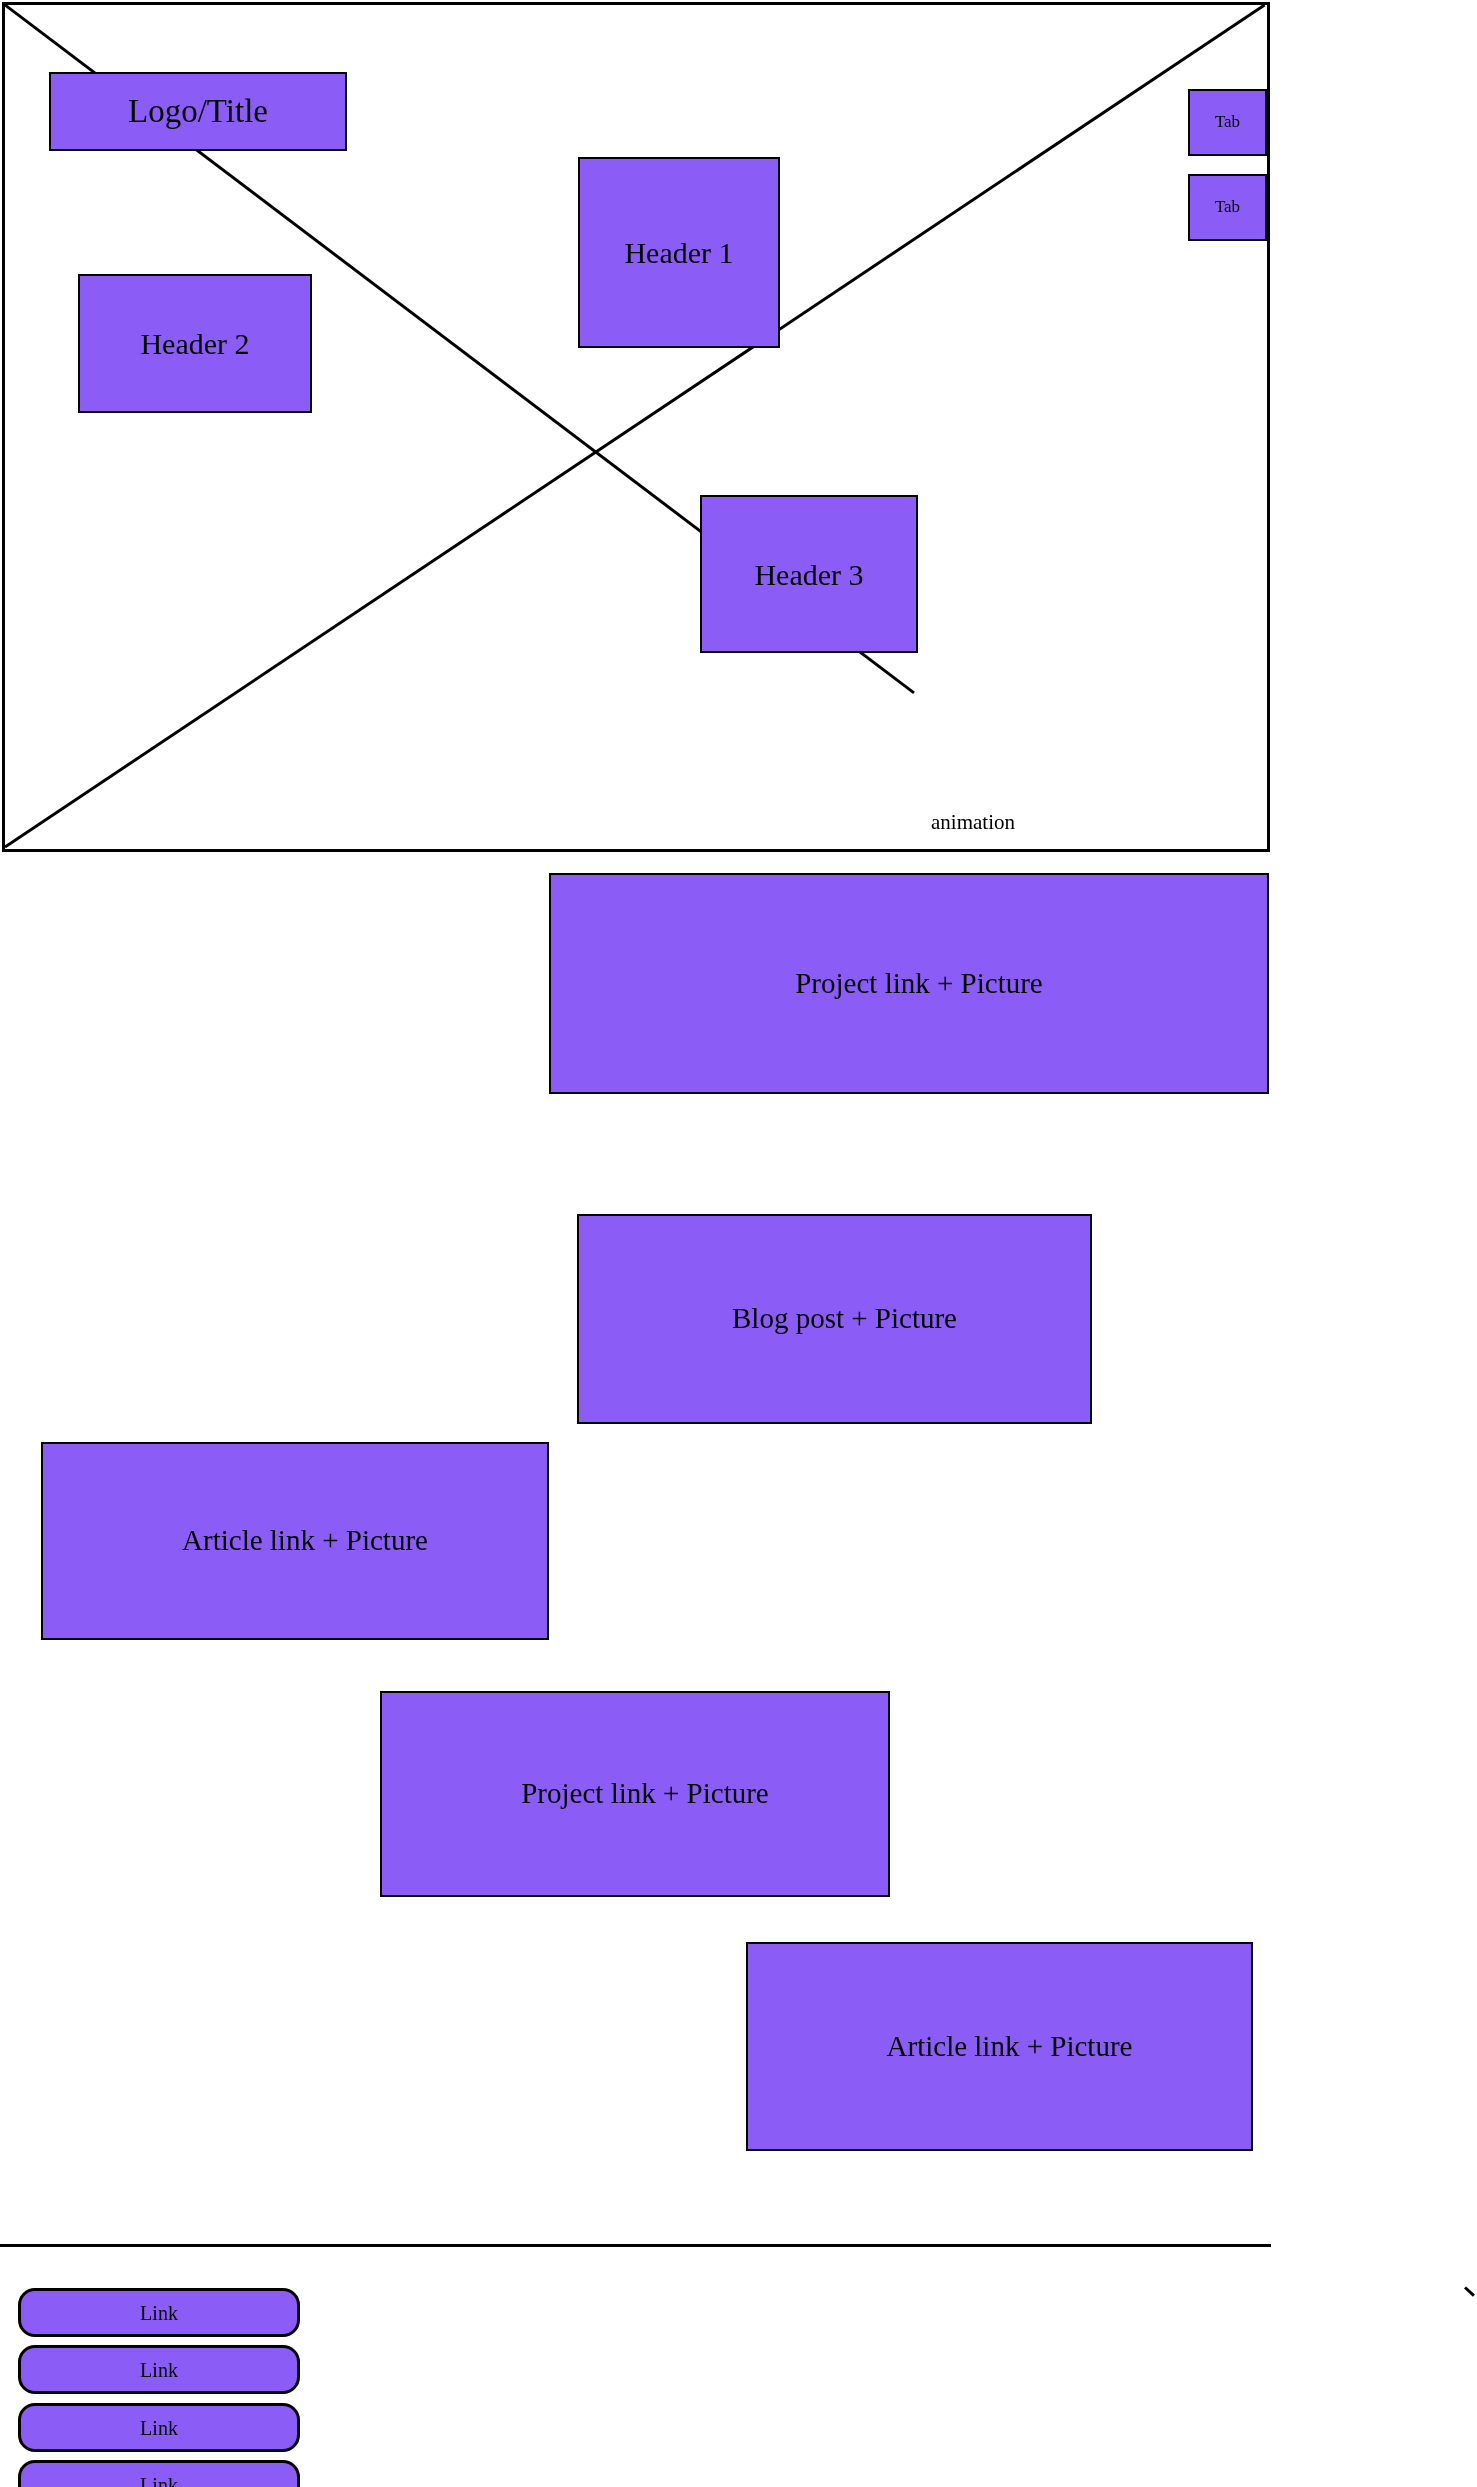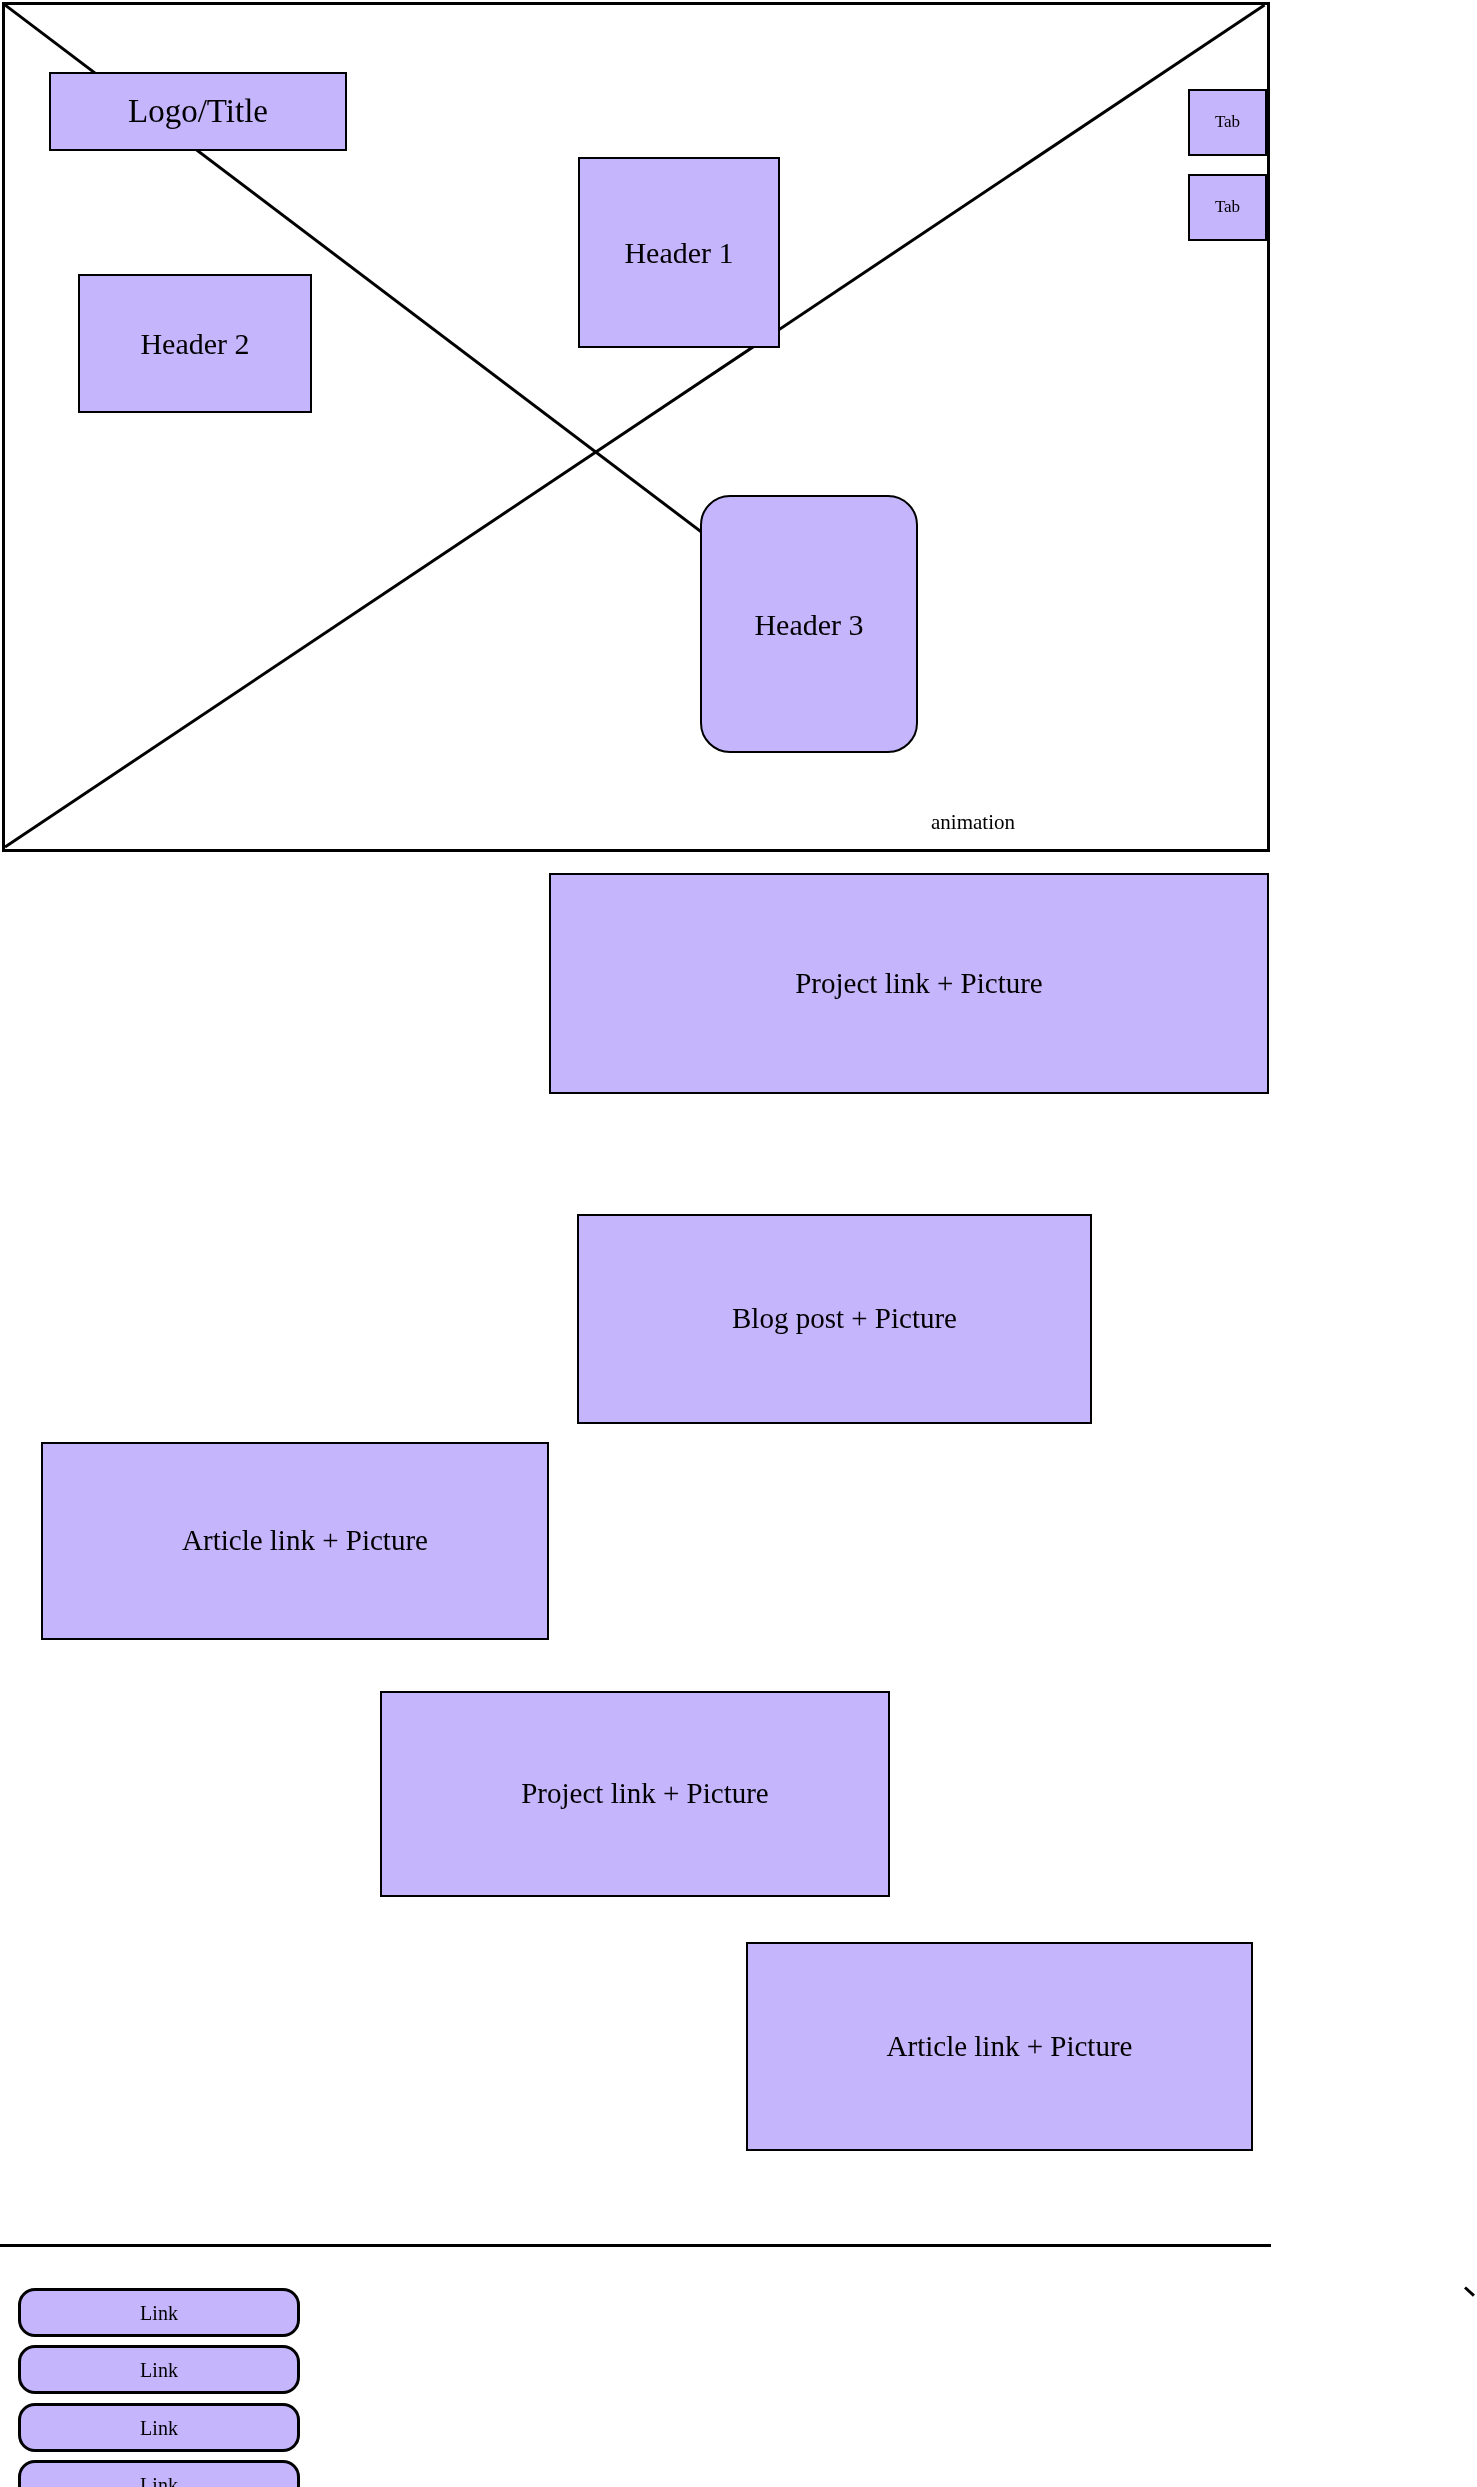--- a/index.html
+++ b/index.html
@@ -18,21 +18,21 @@
     height: 2671px;
     background: #ffffff;
     overflow: hidden;
   }
 
   
   .wbox {
     position: absolute;
     box-sizing: border-box;
     border: 2.5px solid #000000;
-    background: #c4b5fd;
+    background: #8b5cf6;
     display: flex;
     align-items: center;
     justify-content: center;
     text-align: left;
     line-height: 1.1;
   }
 
   
   #hero {
     position: absolute;
@@ -65,21 +65,21 @@
   #header1-box {
     left: 535px; top: 152px;
     width: 202px;  height: 191px; margin-left: 38px;
   }
   #header2-box {
     left: 73px;  top: 269px;
     width: 234px;  height: 139px;
   }
   #header3-box {
     left: 695px; top: 490px;
-    width: 218px;  height: 258px; border-radius: 30px;
+    width: 218px;  height: 158px;
   }
   #header4-box {
     left: 292px;  top: 572px;
     width: 233px;  height: 227px;
   }
 
   .tab-box {
     font-size: 17px;
     border-width: 2.5px;
   }

